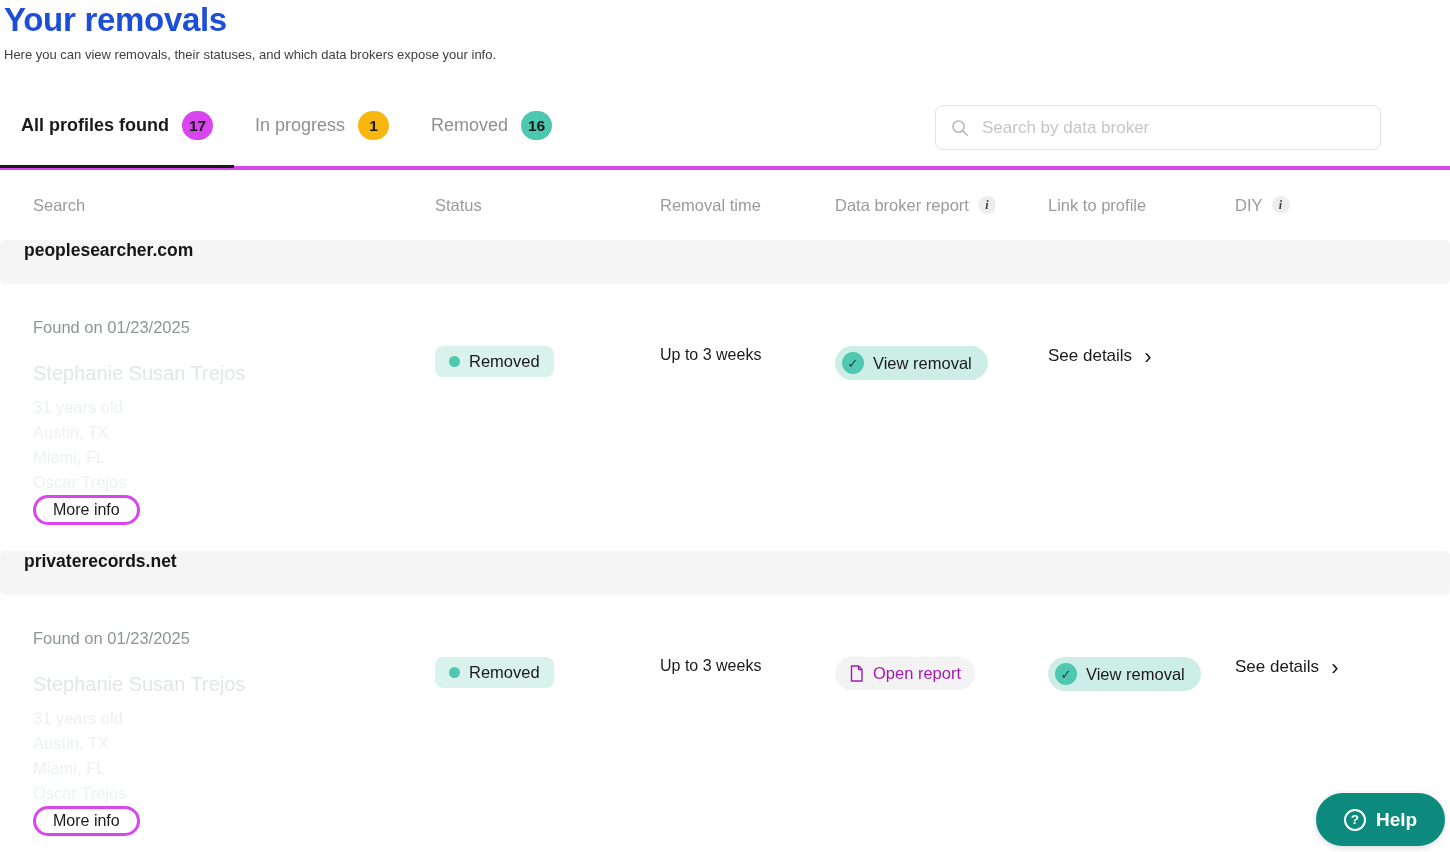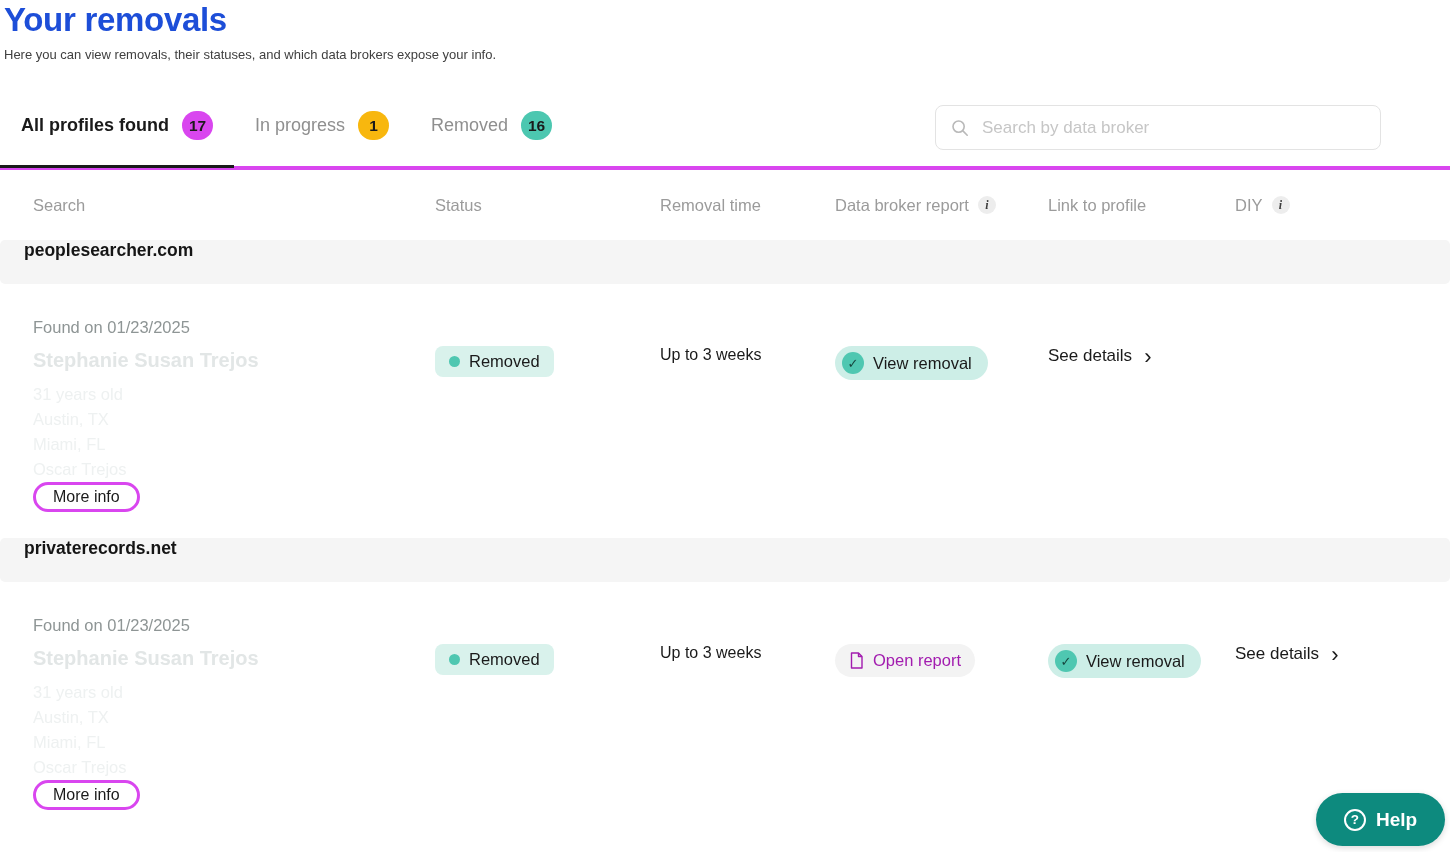--- a/index.html
+++ b/index.html
@@ -36,21 +36,21 @@
     font-family:"Liberation Serif","DejaVu Serif",serif;font-style:italic;font-weight:700;font-size:12px;
     display:inline-flex;align-items:center;justify-content:center;cursor:pointer;}
 
   .band{background:#f5f5f5;border-radius:5px;height:44px;display:flex;align-items:flex-start;
     padding-left:24px;font-size:17.5px;font-weight:700;color:#151515;}
 
   .row{padding-top:34px;padding-bottom:26px;}
   .cell-top{margin-top:28px;align-self:start;}
 
   .found{color:#8e9595;font-size:16.5px;}
-  .faded-name{margin-top:12px;font-size:20px;font-weight:700;color:#e2e6e6;filter:blur(.5px);}
+  .faded-name{margin-top:25px;font-size:20px;font-weight:400;color:#e2e6e6;filter:blur(.5px);}
   .faded-details{margin-top:10px;font-size:16.5px;line-height:25px;color:#eef1f1;filter:blur(.5px);}
   .more-info{display:inline-flex;align-items:center;height:30px;padding:0 17px;
     background:#fff;border:3px solid #d946ef;border-radius:16px;font-size:16px;color:#1a1a1a;cursor:pointer;
     font-family:"Liberation Sans","DejaVu Sans",sans-serif;}
 
   .pill{display:inline-flex;align-items:center;gap:9px;height:31px;padding:0 14px;border-radius:8px;
     font-size:16.5px;white-space:nowrap;}
   .pill-removed{background:#d9f2ec;color:#1a1a1a;}
   .dot{width:11px;height:11px;border-radius:50%;background:#4fc7b1;}
   .pill-report{background:#f3f3f3;border-radius:17px;height:33px;cursor:pointer;}

